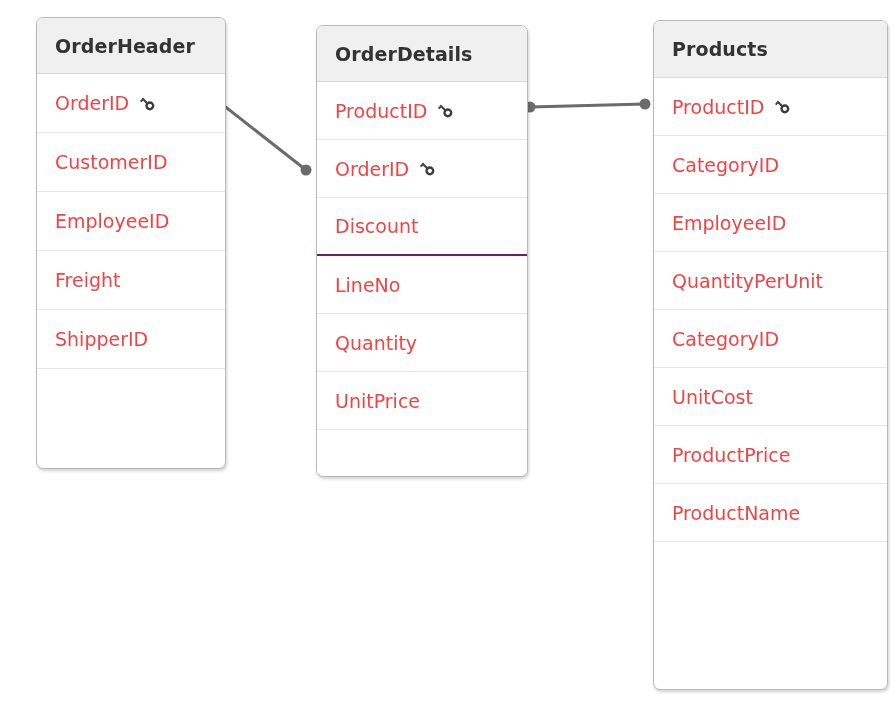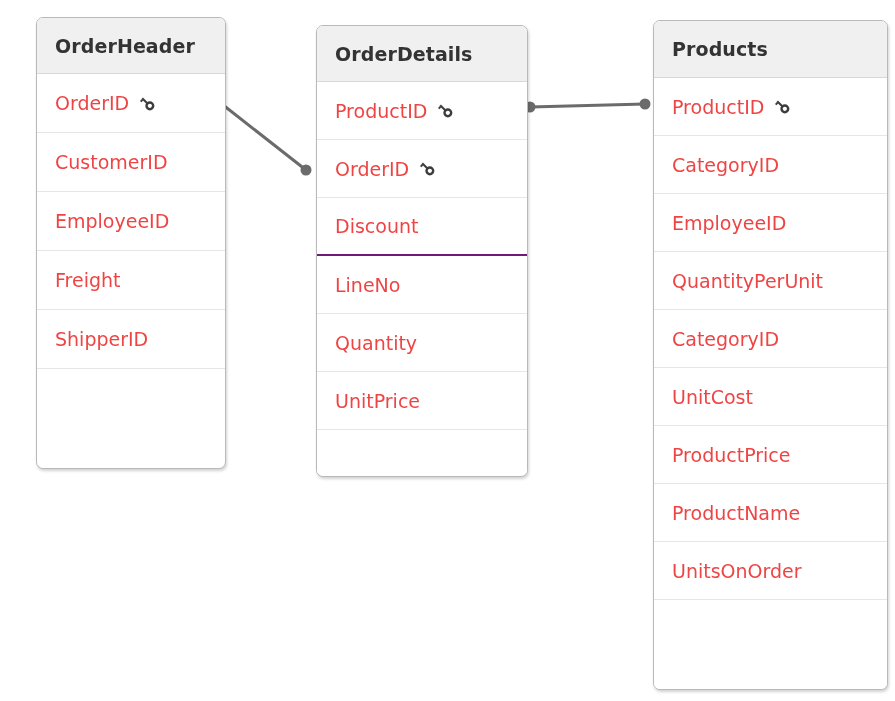--- a/index.html
+++ b/index.html
@@ -205,21 +205,18 @@
           </div>
           <div class="entity-row" style="height: 58px;">
             <span class="row-label">UnitCost</span>
           </div>
           <div class="entity-row" style="height: 58px;">
             <span class="row-label">ProductPrice</span>
           </div>
           <div class="entity-row" style="height: 58px;">
             <span class="row-label">ProductName</span>
           </div>
-          <div class="entity-row" style="height: 58px;">
-            <span class="row-label">UnitsOnOrder</span>
-          </div>
           <div class="entity-row empty-row" style="height: 91px;"></div>
         </div>
       </div>
     </div>
 
 </div>
 
 </body></html>

